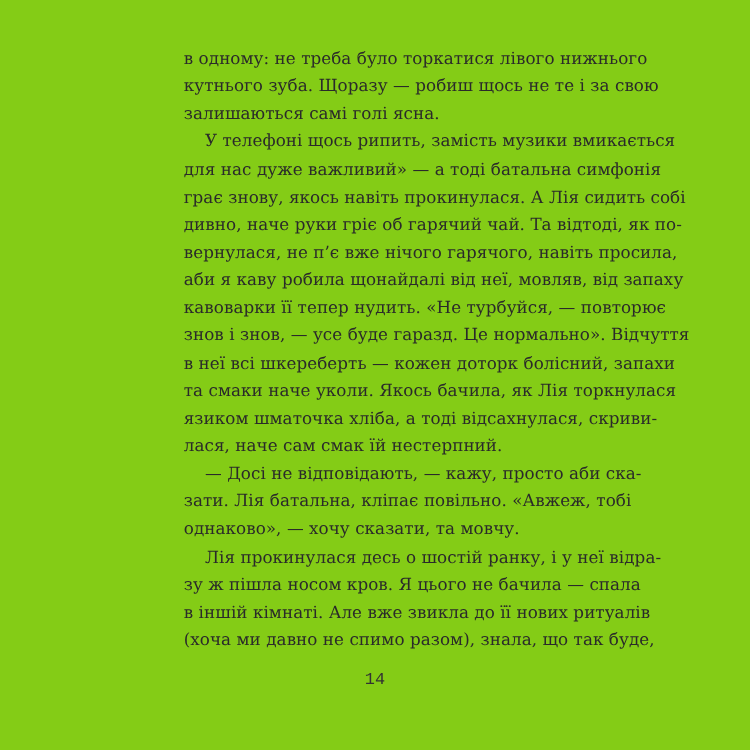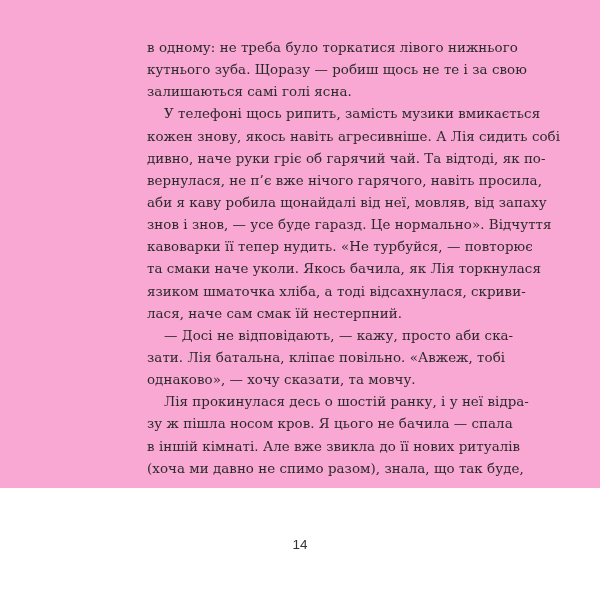--- a/index.html
+++ b/index.html
@@ -10,22 +10,22 @@
     body {
       width: 600px;
       height: 600px;
       position: relative;
       overflow: hidden;
     }
     .page {
       position: absolute;
       left: 0; top: 0;
       width: 600px;
-      height: 488px;
-      background: #f9a8d4;
+      height: 600px;
+      background: #84cc16;
     }
     .text-block {
       position: absolute;
       left: 147px;
       top: 37px;
       width: 331px;
       font-family: "DejaVu Serif", "Liberation Serif", serif;
       font-size: 13.4px;
       line-height: 22.15px;
       color: #2a2a2a;
@@ -45,40 +45,42 @@
       padding-left: 17px;
     }
     .it {
     }
     .page-number {
       position: absolute;
       left: 0;
       width: 600px;
       top: 537px;
       text-align: center;
-      font-family: Liberation Sans, sans-serif;
+      font-family: Liberation Mono, monospace;
       font-size: 13.5px;
       color: #333333;
     }
   </style>
 </head>
 <body>
 
 <div class="page">
   <div class="text-block">
     <span class="line">в одному: не треба було торкатися лівого нижнього</span>
     <span class="line">кутнього зуба. Щоразу — робиш щось не те і за свою</span>
     <span class="line last">залишаються самі голі ясна.</span>
     <span class="line indent">У телефоні щось рипить, замість музики вмикається</span>
-    <span class="line">кожен знову, якось навіть агресивніше. А Лія сидить собі</span>
+    <span class="line">для нас дуже важливий» — а тоді батальна симфонія</span>
+    <span class="line">грає знову, якось навіть прокинулася. А Лія сидить собі</span>
     <span class="line">дивно, наче руки гріє об гарячий чай. Та відтоді, як по-</span>
     <span class="line">вернулася, не п’є вже нічого гарячого, навіть просила,</span>
     <span class="line">аби я каву робила щонайдалі від неї, мовляв, від запаху</span>
+    <span class="line">кавоварки її тепер нудить. «Не турбуйся, — повторює</span>
     <span class="line">знов і знов, — усе буде гаразд. Це нормально». Відчуття</span>
-    <span class="line">кавоварки її тепер нудить. «Не турбуйся, — повторює</span>
+    <span class="line">в неї всі шкереберть — кожен доторк болісний, запахи</span>
     <span class="line">та смаки наче уколи. Якось бачила, як Лія торкнулася</span>
     <span class="line">язиком шматочка хліба, а тоді відсахнулася, скриви-</span>
     <span class="line last">лася, наче сам смак їй нестерпний.</span>
     <span class="line indent">— Досі не відповідають, — кажу, просто аби ска-</span>
     <span class="line"><span>зати. Лія батальна, кліпає повільно. </span><span class="it">«Авжеж, тобі</span></span>
     <span class="line last"><span class="it">однаково»</span><span>, — хочу сказати, та мовчу.</span></span>
     <span class="line indent">Лія прокинулася десь о шостій ранку, і у неї відра-</span>
     <span class="line">зу ж пішла носом кров. Я цього не бачила — спала</span>
     <span class="line">в іншій кімнаті. Але вже звикла до її нових ритуалів</span>
     <span class="line">(хоча ми давно не спимо разом), знала, що так буде,</span>

